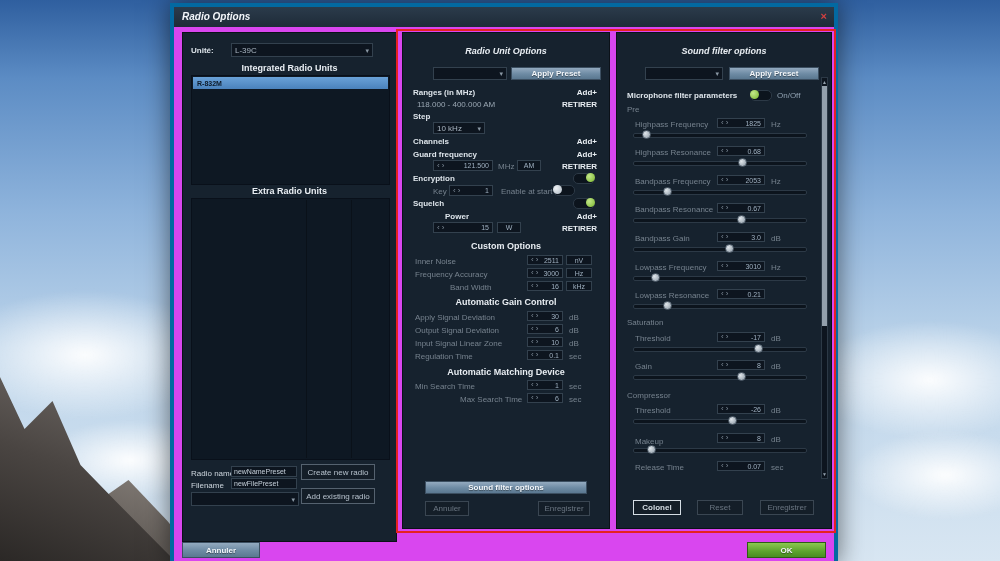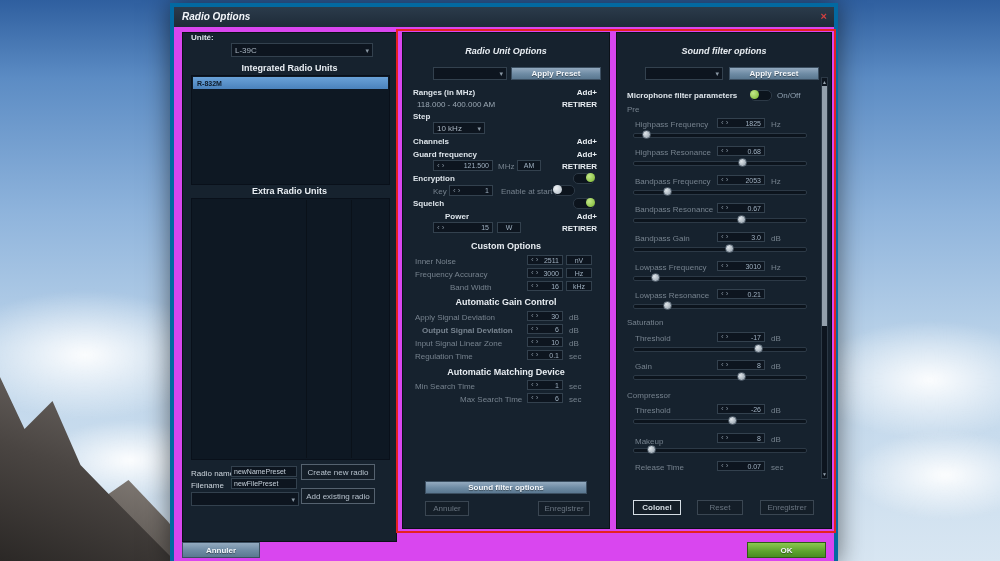--- a/index.html
+++ b/index.html
@@ -90,21 +90,21 @@
 <div class="mountain2"></div>
 <div class="mountain"></div>
 
 <div class="dlg">
   <div class="titlebar">
     <span class="title">Radio Options</span>
     <span class="close">×</span>
   </div>
 
   <div class="panel" style="left:8px;top:25px;width:213px;height:508px;">
-    <span class="blbl" style="left:8px;top:0;">Unité:</span>
+    <span class="blbl" style="left:8px;top:13px;">Unité:</span>
     <div class="dd" style="left:48px;top:10px;width:142px;height:14px;">
       <span>L-39C</span>
       <span class="chev">▾</span>
     </div>
     <div class="ptitle" style="top:30px;font-style:normal;">Integrated Radio Units</div>
     <div class="listbox" style="left:8px;top:42px;width:197px;height:108px;">
       <div class="selrow">R-832M</div>
     </div>
     <div class="ptitle" style="top:153px;font-style:normal;">Extra Radio Units</div>
     <div class="listbox" style="left:8px;top:165px;width:197px;height:260px;">
@@ -220,21 +220,21 @@
     <div class="mrow" style="top:278px;">
       <span class="glbl" style="left:12px;top:2px;">Apply Signal Deviation</span>
       <span class="spin" style="left:124px;top:0;width:36px;height:10px;">
           <span class="arr">‹</span>
           <span class="arr">›</span>
           <span class="val">30</span>
         </span>
       <span class="glbl" style="left:166px;top:2px;">dB</span>
     </div>
     <div class="mrow" style="top:291px;">
-      <span class="glbl" style="left:19px;top:2px;font-weight:bold;">Output Signal Deviation</span>
+      <span class="glbl" style="left:12px;top:2px;">Output Signal Deviation</span>
       <span class="spin" style="left:124px;top:0;width:36px;height:10px;">
           <span class="arr">‹</span>
           <span class="arr">›</span>
           <span class="val">6</span>
         </span>
       <span class="glbl" style="left:166px;top:2px;">dB</span>
     </div>
     <div class="mrow" style="top:304px;">
       <span class="glbl" style="left:12px;top:2px;">Input Signal Linear Zone</span>
       <span class="spin" style="left:124px;top:0;width:36px;height:10px;">

